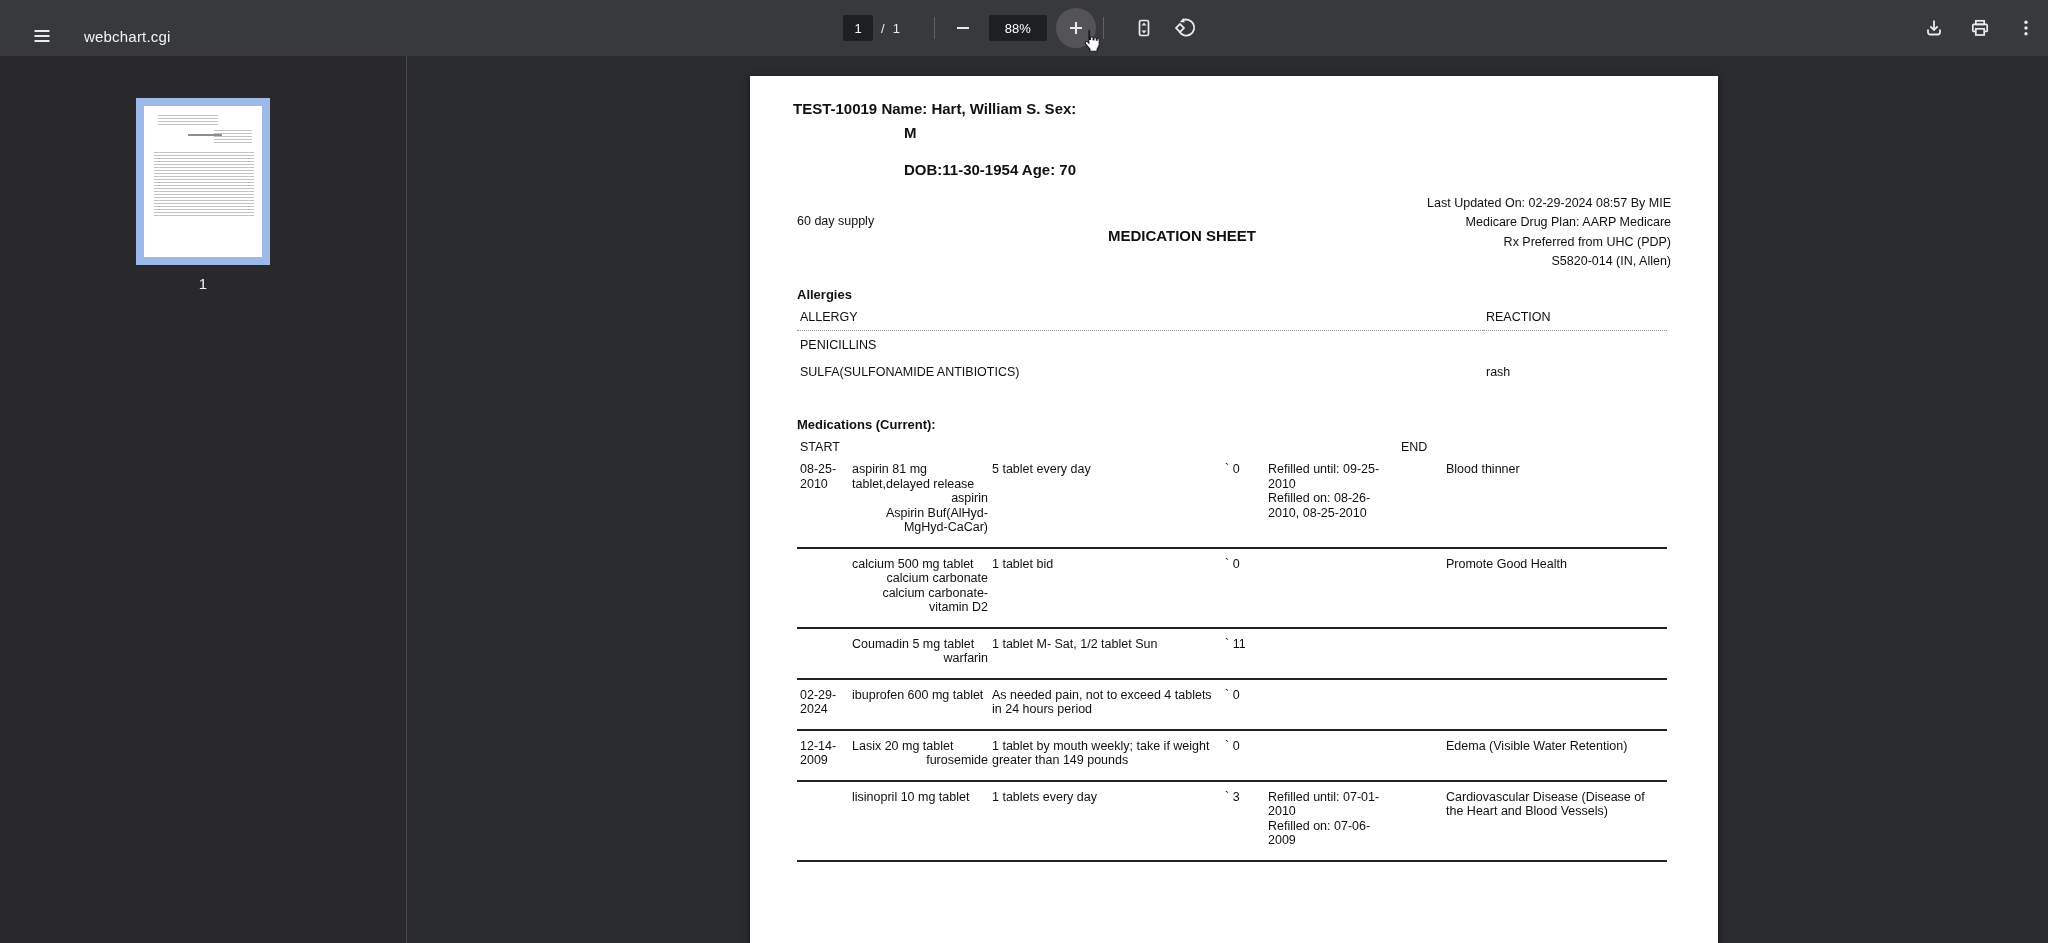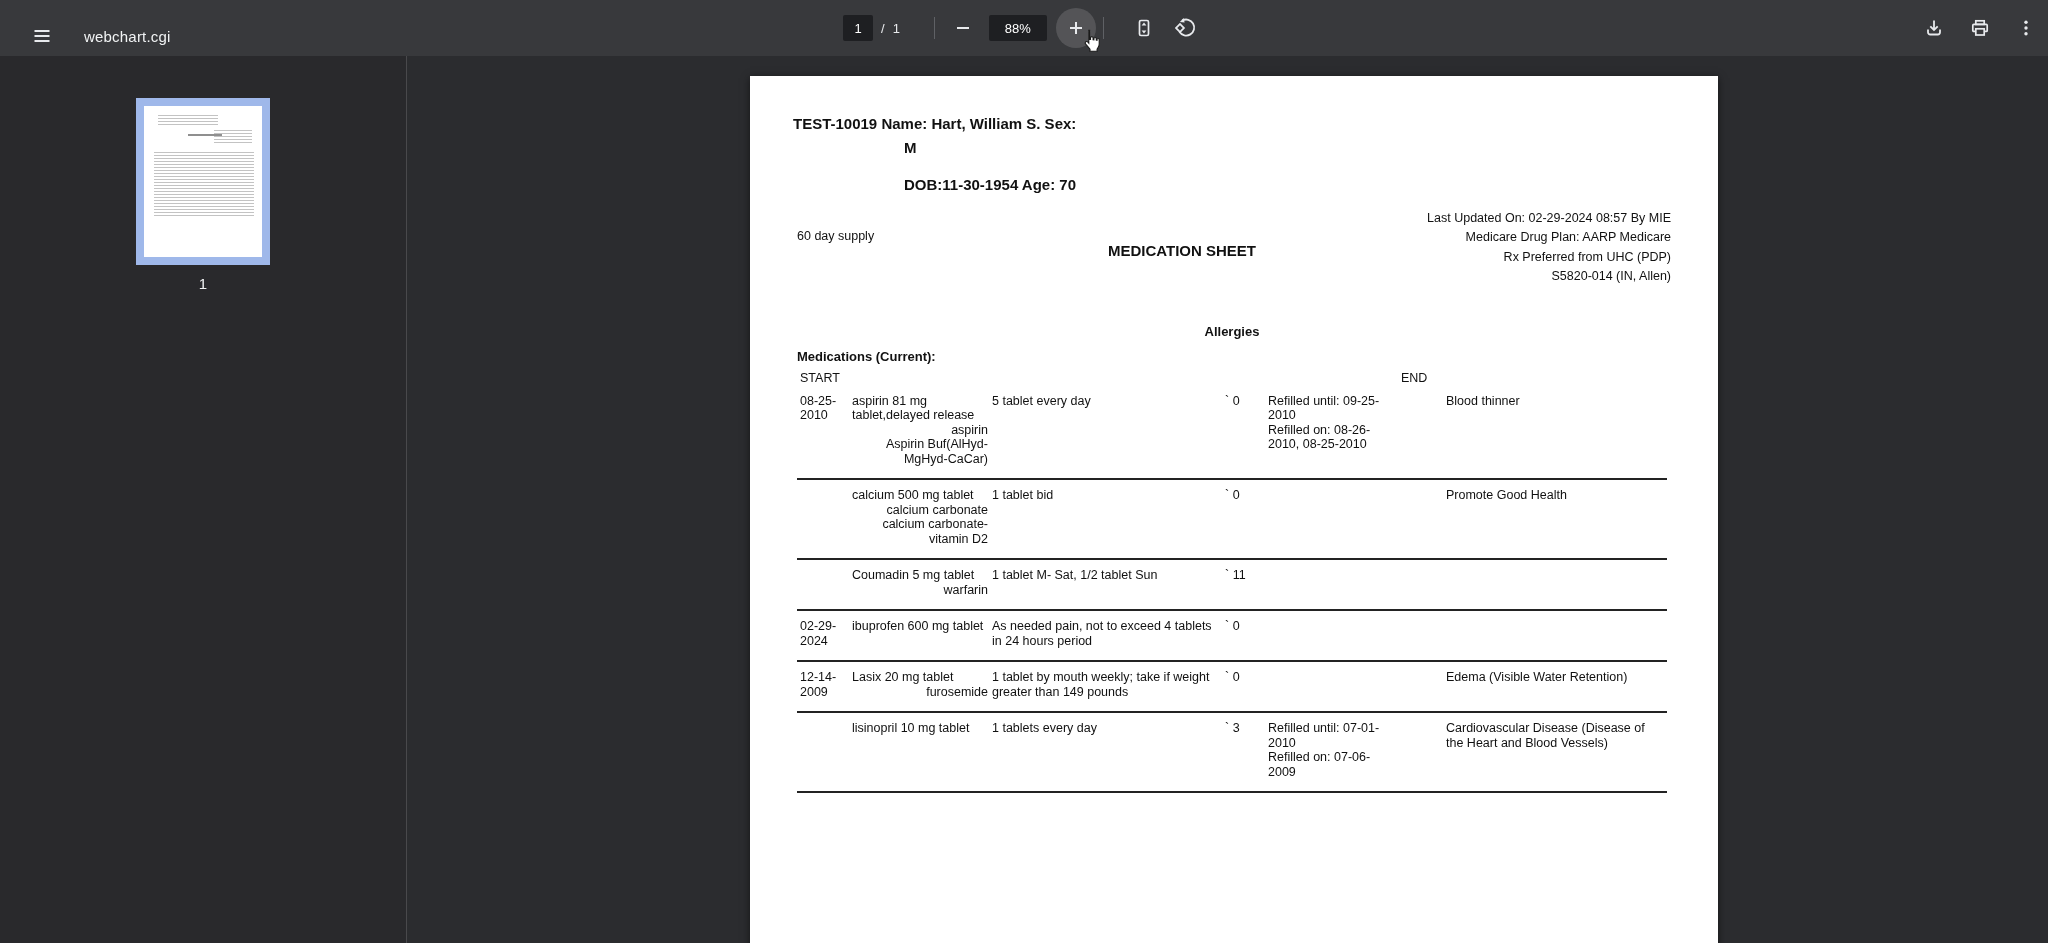--- a/index.html
+++ b/index.html
@@ -45,42 +45,42 @@
   .t-b { top:24px; right:10px; width:38px; height:14px; }
   .t-c { top:46px; left:10px; right:8px; height:66px; }
   .thumb-label { margin-top:10px; text-align:center; color:#f1f3f4; font-size:15px; }
 
   .viewer { flex:1; position:relative; background:#2b2c2f; overflow:hidden; }
 
   
   .page { position:absolute; left:343px; top:20px; width:968px; height:1150px; background:#fff;
           color:#111; box-shadow:0 2px 8px rgba(0,0,0,.55); padding:0 51px 0 47px;
           font-size:12.5px; line-height:14.5px; }
-  .doc-header { margin-top:36px; margin-left:-4px; font-weight:bold; font-size:15px; line-height:24px; }
+  .doc-header { margin-top:21px; margin-left:-4px; font-weight:bold; font-size:15px; line-height:24px; }
   .doc-header .indent { margin-left:111px; }
   .doc-header .dob { margin-top:13px; }
 
   .info-row { position:relative; height:92px; margin-top:12px; }
   .supply { position:absolute; left:0; top:20px; }
   .sheet-title { position:absolute; left:0; top:35px; width:770px; text-align:center;
                  font-weight:bold; font-size:15px; }
   .update-info { position:absolute; right:-4px; top:0; text-align:right; line-height:19.4px; }
 
   .sec-heading { font-weight:bold; font-size:13px; }
-  .allergies-heading { margin-top:24px;text-align:center; }
+  .allergies-heading { margin-top:2px; }
 
   table { border-collapse:collapse; width:870px; table-layout:fixed; }
   td, th { vertical-align:top; text-align:left; font-weight:normal; font-size:12.5px; line-height:14.5px; }
 
   .allergy-table { margin-top:7px; }
   .allergy-table th { padding:0 0 6px 3px; }
   .allergy-table thead tr { border-bottom:1px dotted #979797; }
   .allergy-table td { padding:7px 0 5px 3px; }
 
-  .meds-heading { margin-top:10px; }
+  .meds-heading { margin-top:34px; }
   .meds-table { margin-top:7px; }
   .meds-table thead th { padding-left:3px; line-height:14.5px; }
   .meds-table thead tr.h2 { border-bottom:1px dotted #979797; }
   .meds-table thead tr.h2 th { padding-bottom:5px; }
   .meds-table tbody tr { border-bottom:2px solid #232323; }
   .meds-table tbody td { padding:8px 4px 12px 0; }
   .meds-table tbody td.c-start { padding-left:3px; }
   .meds-table tbody td.c-comment { padding-left:3px; white-space:pre-line; }
   .generic { text-align:right; }
 </style>
@@ -219,20 +219,42 @@
         <div class="sheet-title">MEDICATION SHEET</div>
         <div class="update-info">
           <div>Last Updated On: 02-29-2024 08:57 By MIE</div>
           <div>Medicare Drug Plan: AARP Medicare</div>
           <div>Rx Preferred from UHC (PDP)</div>
           <div>S5820-014 (IN, Allen)</div>
         </div>
       </div>
 
       <div class="sec-heading allergies-heading">Allergies</div>
+      <table class="allergy-table">
+        <colgroup>
+            <col style="width:686px">
+            <col style="width:184px">
+          </colgroup>
+        <thead>
+          <tr>
+            <th>ALLERGY</th>
+            <th>REACTION</th>
+          </tr>
+        </thead>
+        <tbody>
+          <tr>
+            <td>PENICILLINS</td>
+            <td></td>
+          </tr>
+          <tr>
+            <td>SULFA(SULFONAMIDE ANTIBIOTICS)</td>
+            <td>rash</td>
+          </tr>
+        </tbody>
+      </table>
 
       <div class="sec-heading meds-heading">Medications (Current):</div>
       <table class="meds-table">
         <colgroup>
           <col style="width:55px">
             <col style="width:140px">
             <col style="width:233px">
             <col style="width:40px">
           <col style="width:133px">
             <col style="width:48px">

